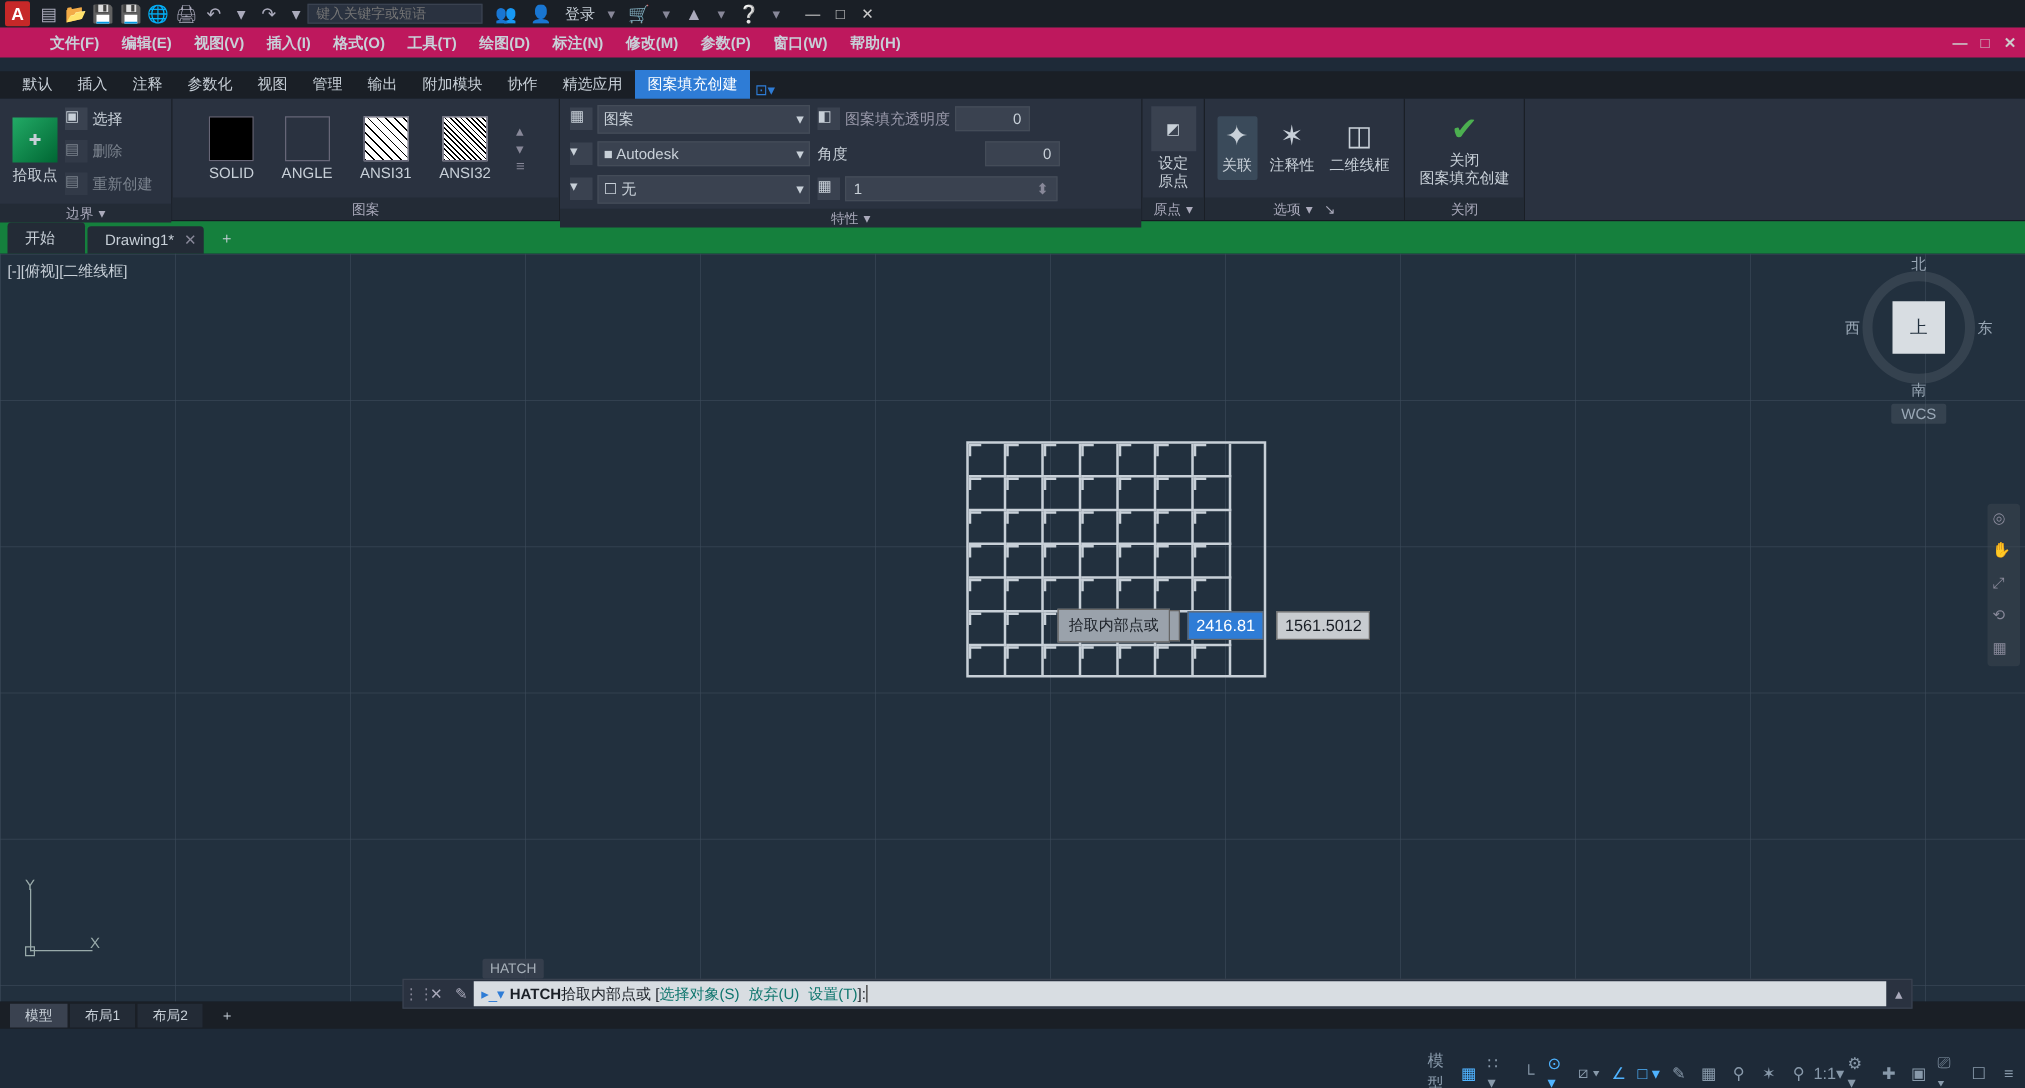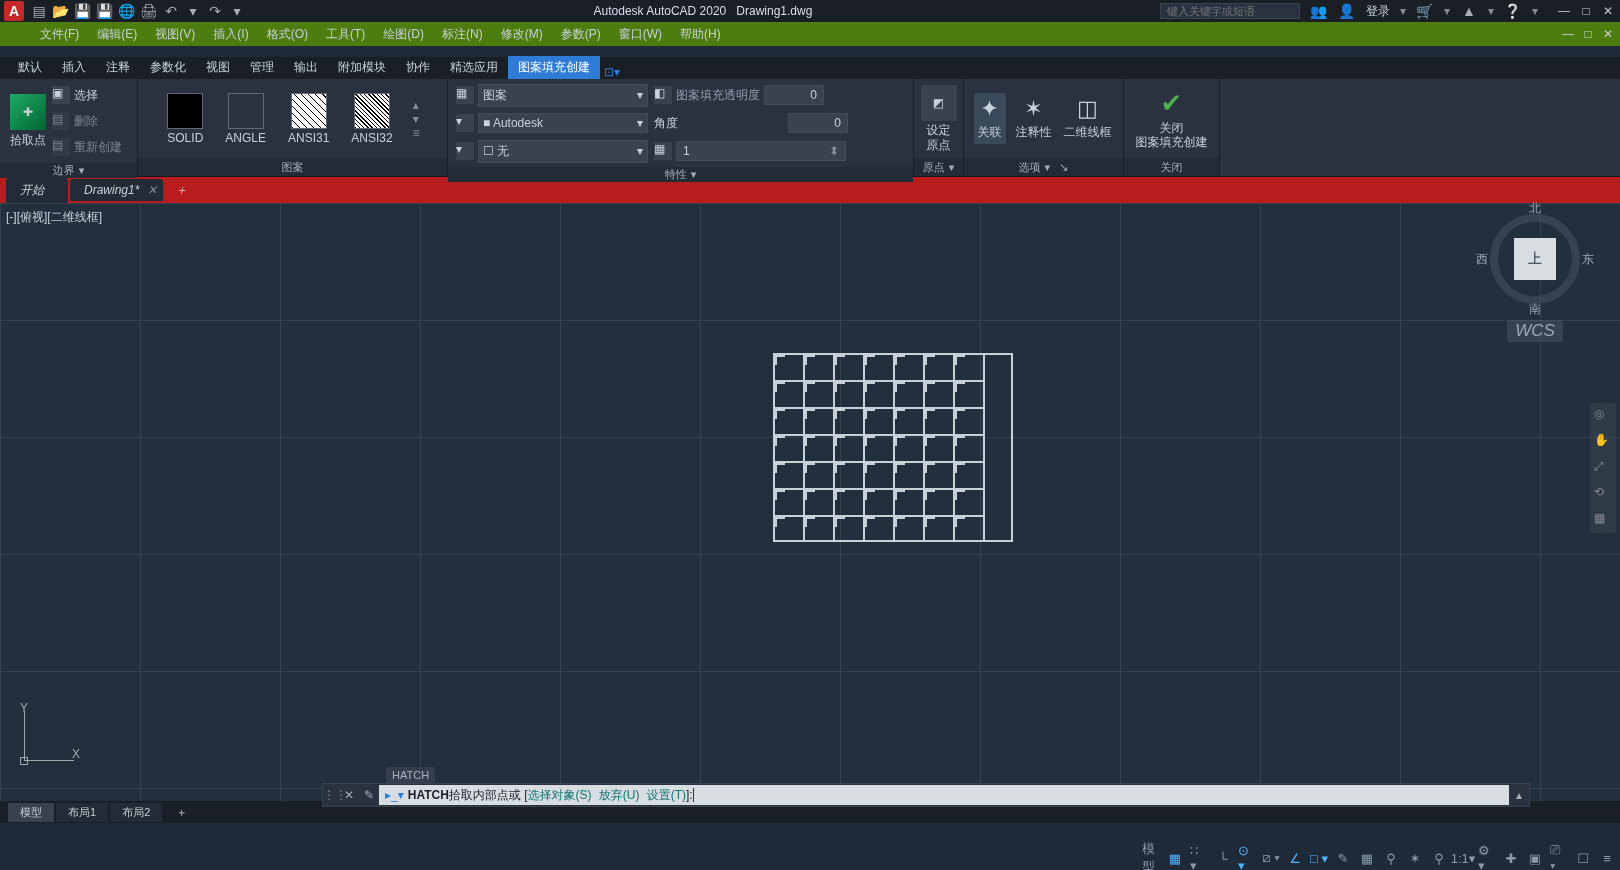--- a/index.html
+++ b/index.html
@@ -10,21 +10,21 @@
 .app-logo { width: 20px; height: 20px; background: #c62828; border-radius: 2px; display: flex; align-items: center; justify-content: center; color: #fff; font-weight: bold; font-size: 14px; margin-right: 6px; }
 .qat { display: flex; gap: 4px; align-items: center; }
 .qat-icon { width: 18px; height: 18px; display: flex; align-items: center; justify-content: center; color: #aab; font-size: 14px; cursor: pointer; }
 .title-center { flex: 1; display: flex; justify-content: center; gap: 10px; color: #dde; }
 .title-right { display: flex; align-items: center; gap: 10px; }
 .search-box { background: #2a3240; border: 1px solid #3a4250; padding: 1px 6px; color: #888; width: 140px; font-size: 11px; }
 .win-controls { display: flex; gap: 6px; margin-left: 8px; }
 .win-btn { width: 16px; height: 16px; color: #ccc; cursor: pointer; display: flex; align-items: center; justify-content: center; }
 
 
-.menu-bar { height: 24px; background: #4d7c0f; display: flex; align-items: center; padding: 0 40px; gap: 18px; position: relative; }
+.menu-bar { height: 24px; background: #be185d; display: flex; align-items: center; padding: 0 40px; gap: 18px; position: relative; font-weight: bold; }
 .menu-item { cursor: pointer; color: #c8d0d8; font-size: 12px; }
 .menu-close { position: absolute; right: 4px; display: flex; gap: 4px; }
 
 
 .ribbon-tabs { height: 22px; background: #1a1f26; display: flex; align-items: flex-end; padding-left: 8px; margin-top: 11px; }
 .ribbon-tab { padding: 3px 10px; cursor: pointer; color: #c8d0d8; font-size: 12px; }
 .ribbon-tab.active { background: #2e7cd6; color: #fff; }
 
 
 .ribbon { height: 98px; background: #2a3240; display: flex; border-bottom: 1px solid #151a22; }
@@ -38,21 +38,21 @@
 .swatch.angle { background: #fff repeating-linear-gradient(0deg,#000,#000 1px,transparent 1px,transparent 6px), repeating-linear-gradient(90deg,#000,#000 1px,transparent 1px,transparent 6px); }
 .swatch.ansi31 { background: #fff repeating-linear-gradient(45deg,#000,#000 1px,transparent 1px,transparent 5px); }
 .swatch.ansi32 { background: #fff repeating-linear-gradient(45deg,#000,#000 1px,transparent 1px,transparent 3px); }
 .small-row { display: flex; align-items: center; gap: 4px; height: 24px; }
 .small-icon { width: 18px; height: 18px; background: #3a4250; }
 .combo { background: #3a4250; border: 1px solid #444c58; padding: 2px 4px; display: flex; align-items: center; justify-content: space-between; }
 .num-input { background: #3a4250; border: 1px solid #444c58; text-align: right; padding: 2px 6px; }
 .stack { display: flex; flex-direction: column; gap: 2px; }
 
 
-.file-tabs { height: 26px; background: #b91c1c; display: flex; align-items: center; padding-left: 6px; font-style: italic; }
+.file-tabs { height: 26px; background: #15803d; display: flex; align-items: flex-end; padding-left: 6px; }
 .file-tab { padding: 4px 24px 4px 14px; background: #232b36; position: relative; cursor: pointer; margin-right: 2px; border-radius: 3px 3px 0 0; }
 .file-tab .close-x { position: absolute; right: 6px; top: 4px; color: #889; }
 .file-tab.plus { padding: 4px 10px; background: transparent; }
 
 
 .drawing-area { position: relative; background: #22303e; height: 598px; }
 .grid-lines { position: absolute; inset: 0; background-image:
   linear-gradient(to right, rgba(60,75,90,0.6) 1px, transparent 1px),
   linear-gradient(to bottom, rgba(60,75,90,0.6) 1px, transparent 1px);
   background-size: 140px 117px; }
@@ -71,21 +71,21 @@
 .dyn-field { padding: 3px 6px; border: 1px solid #666; font-size: 13px; }
 .dyn-field.sel { background: #2e7cd6; color: #fff; }
 .dyn-field.norm { background: #c8ccd0; color: #1a1f26; }
 
 
 .viewcube { position: absolute; right: 30px; top: 10px; width: 110px; height: 130px; display: flex; flex-direction: column; align-items: center; justify-content: center; color: #9aa8b6; }
 .vc-ring { width: 90px; height: 90px; border: 8px solid rgba(100,110,120,0.3); border-radius: 50%; display: flex; align-items: center; justify-content: center; position: relative; }
 .vc-cube { width: 42px; height: 42px; background: #d8dde2; color: #22303e; display: flex; align-items: center; justify-content: center; font-size: 14px; }
 .vc-n { position: absolute; top: -22px; } .vc-s { position: absolute; bottom: -22px; }
 .vc-e { position: absolute; right: -22px; } .vc-w { position: absolute; left: -22px; }
-.wcs-badge { background: rgba(100,110,120,0.3); padding: 1px 8px; border-radius: 2px; margin-top: 16px; font-size: 17px; font-style: italic; }
+.wcs-badge { background: rgba(100,110,120,0.3); padding: 1px 8px; border-radius: 2px; margin-top: 16px; font-size: 12px; }
 
 
 .navbar { position: absolute; right: 4px; top: 200px; width: 26px; background: rgba(60,70,80,0.5); border-radius: 3px; padding: 4px 0; display: flex; flex-direction: column; align-items: center; gap: 8px; }
 .nav-icon { width: 18px; height: 18px; color: #889; }
 
 
 .ucs { position: absolute; left: 10px; bottom: 30px; width: 70px; height: 70px; }
 .ucs-y { position: absolute; left: 10px; top: 0; color: #9aa; }
 .ucs-x { position: absolute; right: 0; bottom: 10px; color: #9aa; }
 .ucs-line-v { position: absolute; left: 14px; bottom: 10px; width: 1px; height: 50px; background: #9aa; }
@@ -120,24 +120,20 @@
     <span class="qat-icon">▤</span>
     <span class="qat-icon">📂</span>
     <span class="qat-icon">💾</span>
     <span class="qat-icon">💾</span>
     <span class="qat-icon">🌐</span>
     <span class="qat-icon">🖨</span>
     <span class="qat-icon">↶</span>
     <span class="qat-icon">▾</span>
     <span class="qat-icon">↷</span>
     <span class="qat-icon">▾</span>
-  </div>
-  <div class="title-center">
-    <span>Autodesk AutoCAD 2020</span>
-    <span>Drawing1.dwg</span>
   </div>
   <div class="title-right">
     <input class="search-box" placeholder="键入关键字或短语" style="">
     <span class="qat-icon">👥</span>
     <span class="qat-icon">👤</span>
     <span>登录</span>
     <span style="color:#889">▾</span>
     <span class="qat-icon">🛒</span>
     <span style="color:#889">▾</span>
     <span class="qat-icon">▲</span>
@@ -385,20 +381,28 @@
         <div class="hatch-cell"></div>
         <div class="hatch-cell"></div>
         <div class="hatch-cell"></div>
         <div class="hatch-cell"></div>
         <div class="hatch-cell"></div>
         <div class="hatch-cell"></div>
         <div class="hatch-cell"></div>
       </div>
   </div>
 
+  <div class="dyn-input">
+    <div class="dyn-label">拾取内部点或</div>
+    <div style="width:8px;background:#9aa2ab;border:1px solid #666;border-left:0;height:25px"></div>
+    <div style="width:6px"></div>
+    <div class="dyn-field sel">2416.81</div>
+    <div style="width:10px"></div>
+    <div class="dyn-field norm">1561.5012</div>
+  </div>
 
   <div class="viewcube">
     <div class="vc-ring">
       <span class="vc-n">北</span>
       <span class="vc-s">南</span>
       <span class="vc-e">东</span>
       <span class="vc-w">西</span>
       <div class="vc-cube">上</div>
     </div>
     <div class="wcs-badge">WCS</div>

